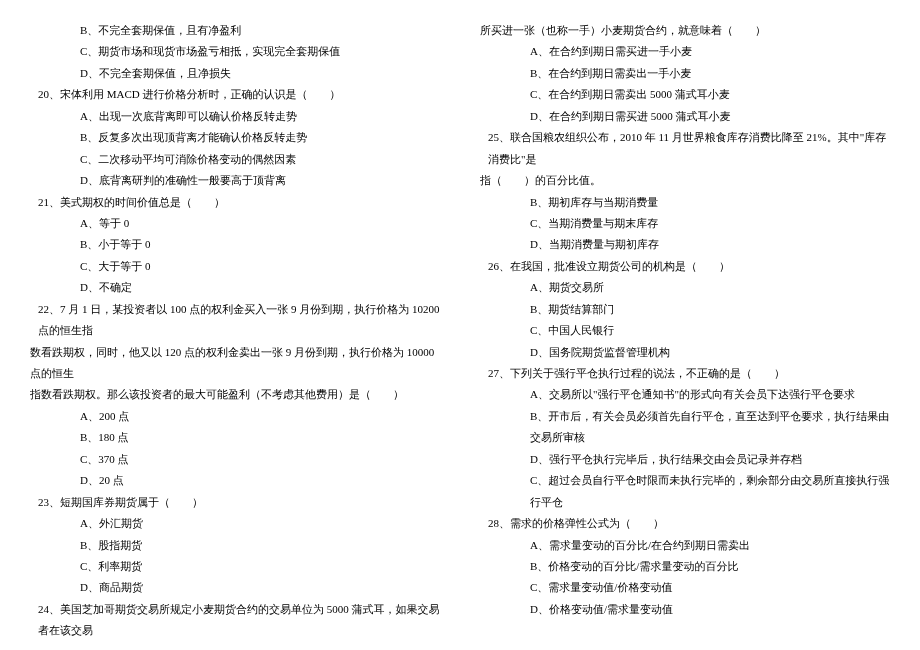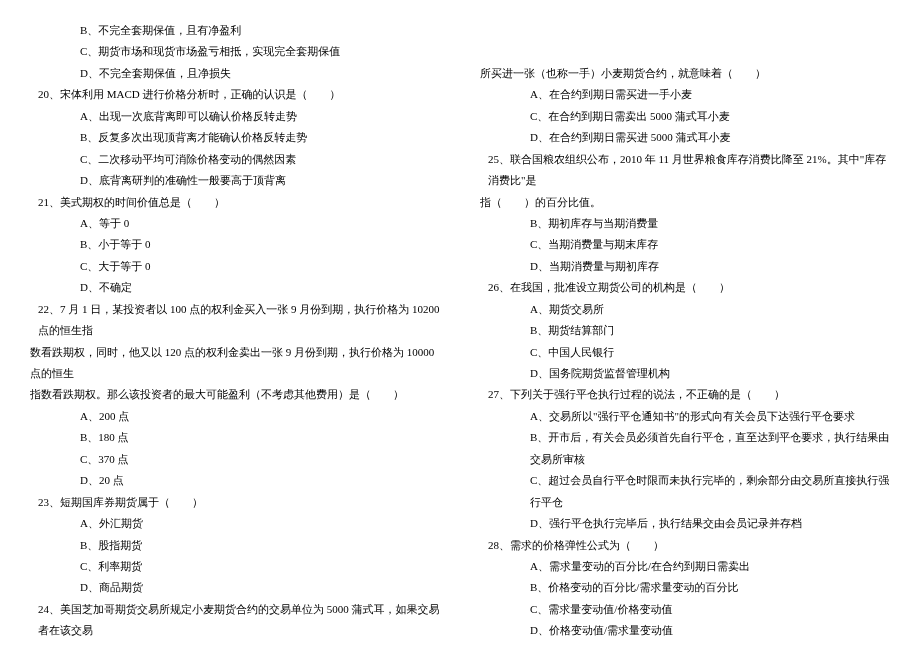--- a/index.html
+++ b/index.html
@@ -1,19 +1,18 @@
 <!DOCTYPE html>
 <html><head>
   <meta charset="utf-8">
   <style>
     * {
       margin: 0;
       padding: 0;
       box-sizing: border-box;
-      align-items: flex-end;
     }
     body {
       font-family: "SimSun", "宋体", serif;
       font-size: 11px;
       background: #fff;
       width: 920px;
       height: 650px;
       padding: 20px 30px 10px 30px;
       color: #000;
       line-height: 1.95;
@@ -72,37 +71,38 @@
     <div class="opt">A、外汇期货</div>
     <div class="opt">B、股指期货</div>
     <div class="opt">C、利率期货</div>
     <div class="opt">D、商品期货</div>
     <div class="q">24、美国芝加哥期货交易所规定小麦期货合约的交易单位为 5000 蒲式耳，如果交易者在该交易</div>
   </div>
 
   <div class="col">
     <div class="q-cont">所买进一张（也称一手）小麦期货合约，就意味着（　　）</div>
     <div class="opt">A、在合约到期日需买进一手小麦</div>
+    <div class="opt">B、在合约到期日需卖出一手小麦</div>
     <div class="opt">C、在合约到期日需卖出 5000 蒲式耳小麦</div>
     <div class="opt">D、在合约到期日需买进 5000 蒲式耳小麦</div>
     <div class="q">25、联合国粮农组织公布，2010 年 11 月世界粮食库存消费比降至 21%。其中"库存消费比"是</div>
     <div class="q-cont">指（　　）的百分比值。</div>
     <div class="opt">B、期初库存与当期消费量</div>
     <div class="opt">C、当期消费量与期末库存</div>
     <div class="opt">D、当期消费量与期初库存</div>
     <div class="q">26、在我国，批准设立期货公司的机构是（　　）</div>
     <div class="opt">A、期货交易所</div>
     <div class="opt">B、期货结算部门</div>
     <div class="opt">C、中国人民银行</div>
     <div class="opt">D、国务院期货监督管理机构</div>
     <div class="q">27、下列关于强行平仓执行过程的说法，不正确的是（　　）</div>
     <div class="opt">A、交易所以"强行平仓通知书"的形式向有关会员下达强行平仓要求</div>
     <div class="opt">B、开市后，有关会员必须首先自行平仓，直至达到平仓要求，执行结果由交易所审核</div>
+    <div class="opt">D、强行平仓执行完毕后，执行结果交由会员记录并存档</div>
     <div class="opt">C、超过会员自行平仓时限而未执行完毕的，剩余部分由交易所直接执行强行平仓</div>
-    <div class="opt">D、强行平仓执行完毕后，执行结果交由会员记录并存档</div>
     <div class="q">28、需求的价格弹性公式为（　　）</div>
     <div class="opt">A、需求量变动的百分比/在合约到期日需卖出</div>
     <div class="opt">B、价格变动的百分比/需求量变动的百分比</div>
     <div class="opt">C、需求量变动值/价格变动值</div>
     <div class="opt">D、价格变动值/需求量变动值</div>
   </div>
 </div>
 
 <div class="footer">第 3 页 共 17 页</div>
 

